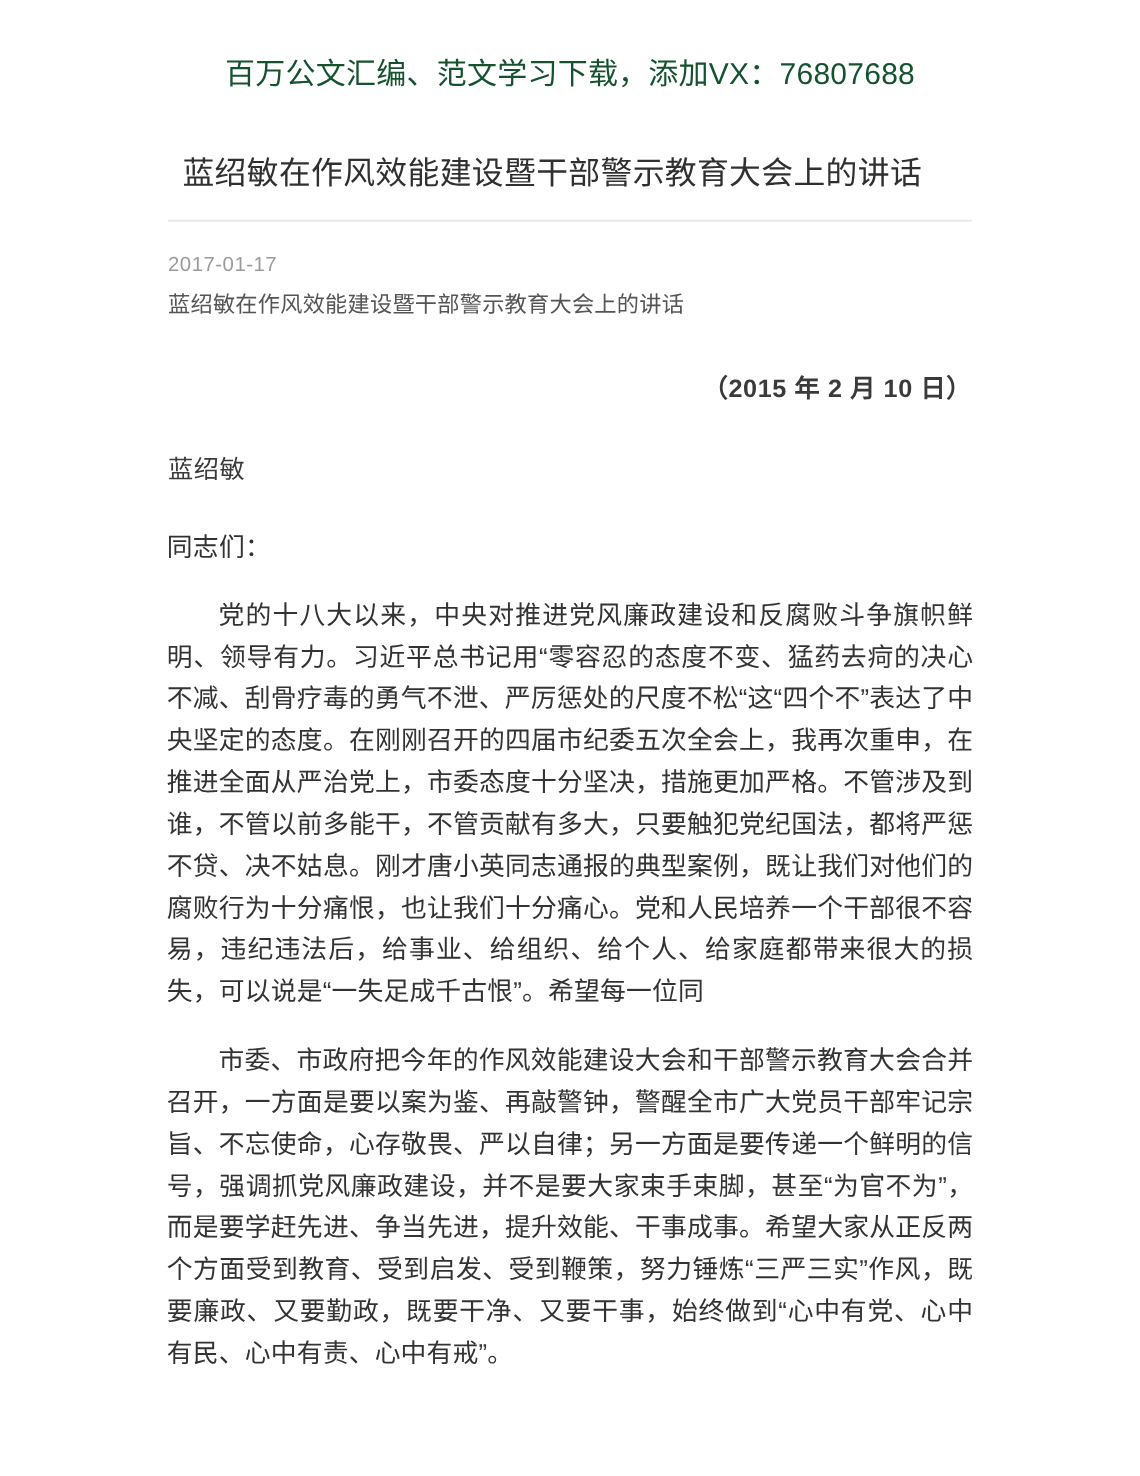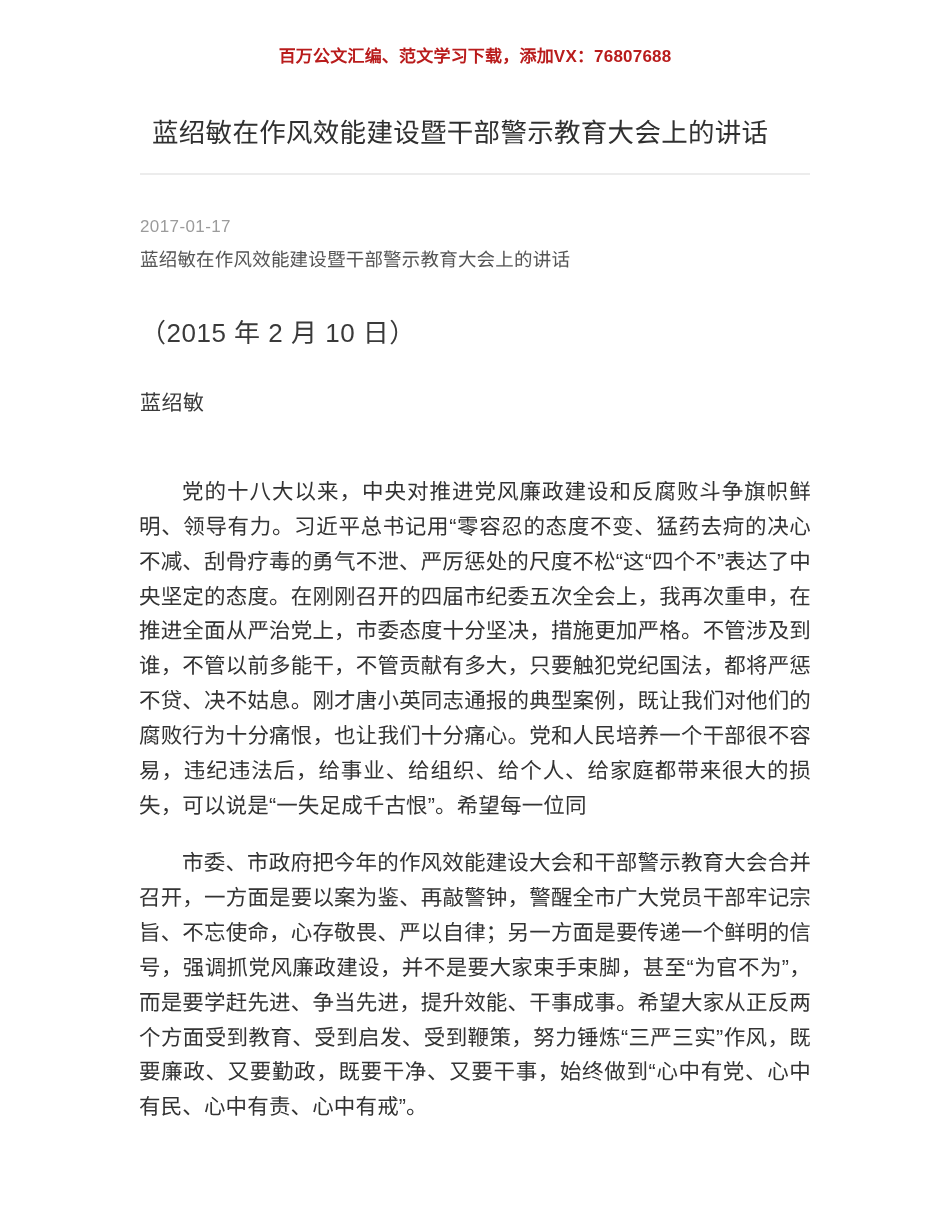--- a/index.html
+++ b/index.html
@@ -26,23 +26,23 @@
 
   
   .promo-banner {
     width: 100%;
     text-align: center;
     padding-top: 46px;
     padding-bottom: 6px;
   }
   .promo-text {
     display: inline-block;
-    color: #b91c1c;
-    font-size: 17px;
-    font-weight: 700;
+    color: #14532d;
+    font-size: 25px;
+    font-weight: 400;
     letter-spacing: 0.2px;
     line-height: 1.3;
     white-space: nowrap;
   }
 
   
   .title-block {
     margin: 0 auto;
     width: 670px;
     padding-top: 40px;
@@ -62,21 +62,21 @@
     width: 670px;
     height: 2px;
     background: #ececec;
     border: 0;
   }
 
   
   .meta-block {
     margin: 0 auto;
     width: 670px;
-    padding-top: 36px;
+    padding-top: 20px;
   }
   .meta-date {
     font-size: 17px;
     color: #9b9b9b;
     line-height: 1.9;
     letter-spacing: 0.4px;
   }
   .meta-subtitle {
     font-size: 18.5px;
     color: #555555;
@@ -84,25 +84,26 @@
     letter-spacing: 0.2px;
     white-space: nowrap;
   }
 
   
   .centered-block {
     margin: 0 auto;
     width: 670px;
   }
   .doc-date-line {
-    text-align: left;
-    font-size: 26px;
+    text-align: right;
+    font-size: 21px;
     color: #3a3a3a;
     padding-top: 36px;
     letter-spacing: 0.5px;
+    font-weight: bold;
   }
   .doc-author-line {
     font-size: 21px;
     color: #3a3a3a;
     padding-top: 37px;
     letter-spacing: 0.5px;
   }
 
   
   .body-block {
@@ -147,17 +148,18 @@
     <div class="meta-date">2017-01-17</div>
     <div class="meta-subtitle">蓝绍敏在作风效能建设暨干部警示教育大会上的讲话</div>
   </div>
 
   <div class="centered-block">
     <div class="doc-date-line">（2015 年 2 月 10 日）</div>
     <div class="doc-author-line">蓝绍敏</div>
   </div>
 
   <div class="body-block">
+    <p class="salutation">同志们：</p>
     <p class="body-para">党的十八大以来，中央对推进党风廉政建设和反腐败斗争旗帜鲜明、领导有力。习近平总书记用“零容忍的态度不变、猛药去疴的决心不减、刮骨疗毒的勇气不泄、严厉惩处的尺度不松“这“四个不”表达了中央坚定的态度。在刚刚召开的四届市纪委五次全会上，我再次重申，在推进全面从严治党上，市委态度十分坚决，措施更加严格。不管涉及到谁，不管以前多能干，不管贡献有多大，只要触犯党纪国法，都将严惩不贷、决不姑息。刚才唐小英同志通报的典型案例，既让我们对他们的腐败行为十分痛恨，也让我们十分痛心。党和人民培养一个干部很不容易，违纪违法后，给事业、给组织、给个人、给家庭都带来很大的损失，可以说是“一失足成千古恨”。希望每一位同</p>
     <p class="body-para">市委、市政府把今年的作风效能建设大会和干部警示教育大会合并召开，一方面是要以案为鉴、再敲警钟，警醒全市广大党员干部牢记宗旨、不忘使命，心存敬畏、严以自律；另一方面是要传递一个鲜明的信号，强调抓党风廉政建设，并不是要大家束手束脚，甚至“为官不为”，而是要学赶先进、争当先进，提升效能、干事成事。希望大家从正反两个方面受到教育、受到启发、受到鞭策，努力锤炼“三严三实”作风，既要廉政、又要勤政，既要干净、又要干事，始终做到“心中有党、心中有民、心中有责、心中有戒”。</p>
   </div>
 
 </div>
 
 </body></html>

